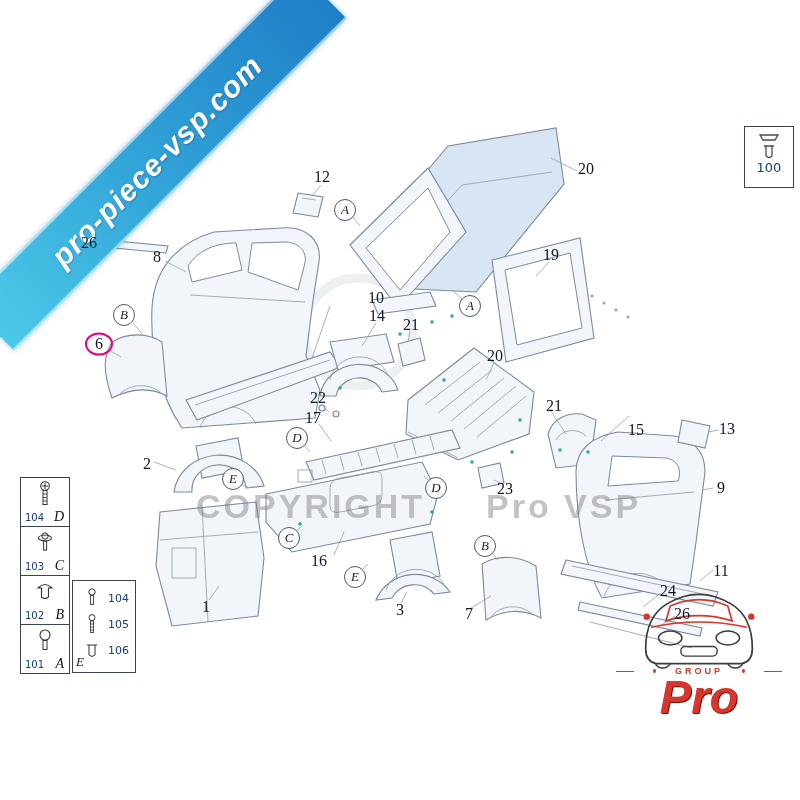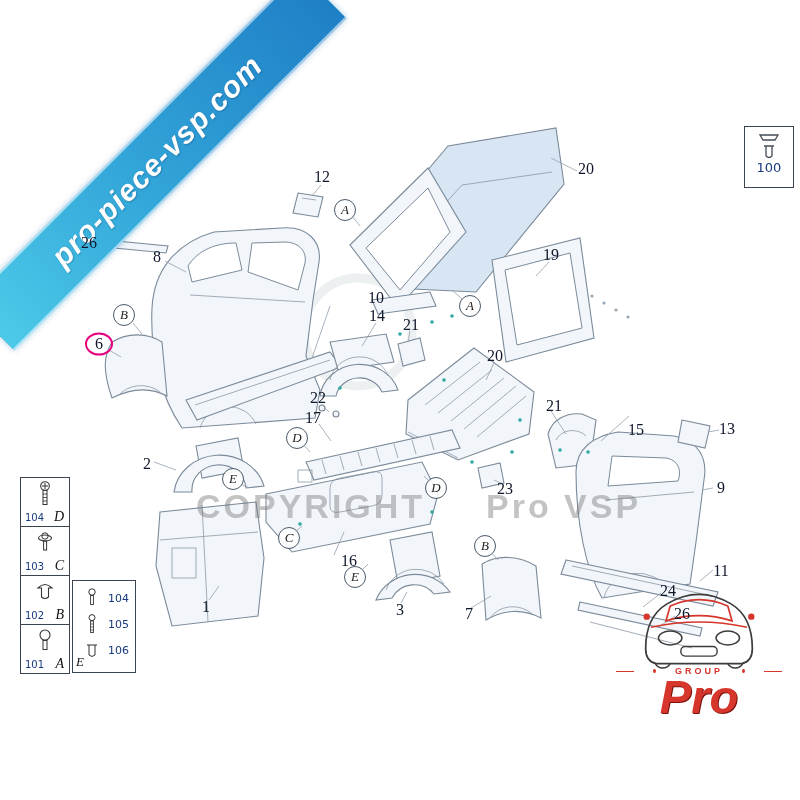--- a/index.html
+++ b/index.html
@@ -368,21 +368,21 @@
       <div class="co co-num hl" style="border-color: rgb(229, 0, 125); left: 99px; top: 344px;">6</div>
       <div class="co co-num" style="left: 495px; top: 356px;">20</div>
       <div class="co co-num" style="left: 318px; top: 398px;">22</div>
       <div class="co co-num" style="left: 313px; top: 418px;">17</div>
       <div class="co co-num" style="left: 554px; top: 406px;">21</div>
       <div class="co co-num" style="left: 636px; top: 411px; margin-top: 19px;">15</div>
       <div class="co co-num" style="left: 727px; top: 429px;">13</div>
       <div class="co co-num" style="left: 147px; top: 464px;">2</div>
       <div class="co co-num" style="left: 505px; top: 489px;">23</div>
       <div class="co co-num" style="left: 721px; top: 488px;">9</div>
-      <div class="co co-num" style="left: 349px; top: 561px;">16</div>
+      <div class="co co-num" style="left: 319px; top: 561px;">16</div>
       <div class="co co-num" style="left: 721px; top: 571px;">11</div>
       <div class="co co-num" style="left: 206px; top: 607px;">1</div>
       <div class="co co-num" style="left: 400px; top: 610px;">3</div>
       <div class="co co-num" style="left: 469px; top: 614px;">7</div>
       <div class="co co-num" style="left: 668px; top: 591px;">24</div>
       <div class="co co-num" style="left: 682px; top: 614px;">26</div>
       <div class="co co-letter" style="left: 345px; top: 210px;">A</div>
       <div class="co co-letter" style="left: 470px; top: 306px;">A</div>
       <div class="co co-letter" style="left: 124px; top: 315px;">B</div>
       <div class="co co-letter" style="left: 297px; top: 438px;">D</div>

